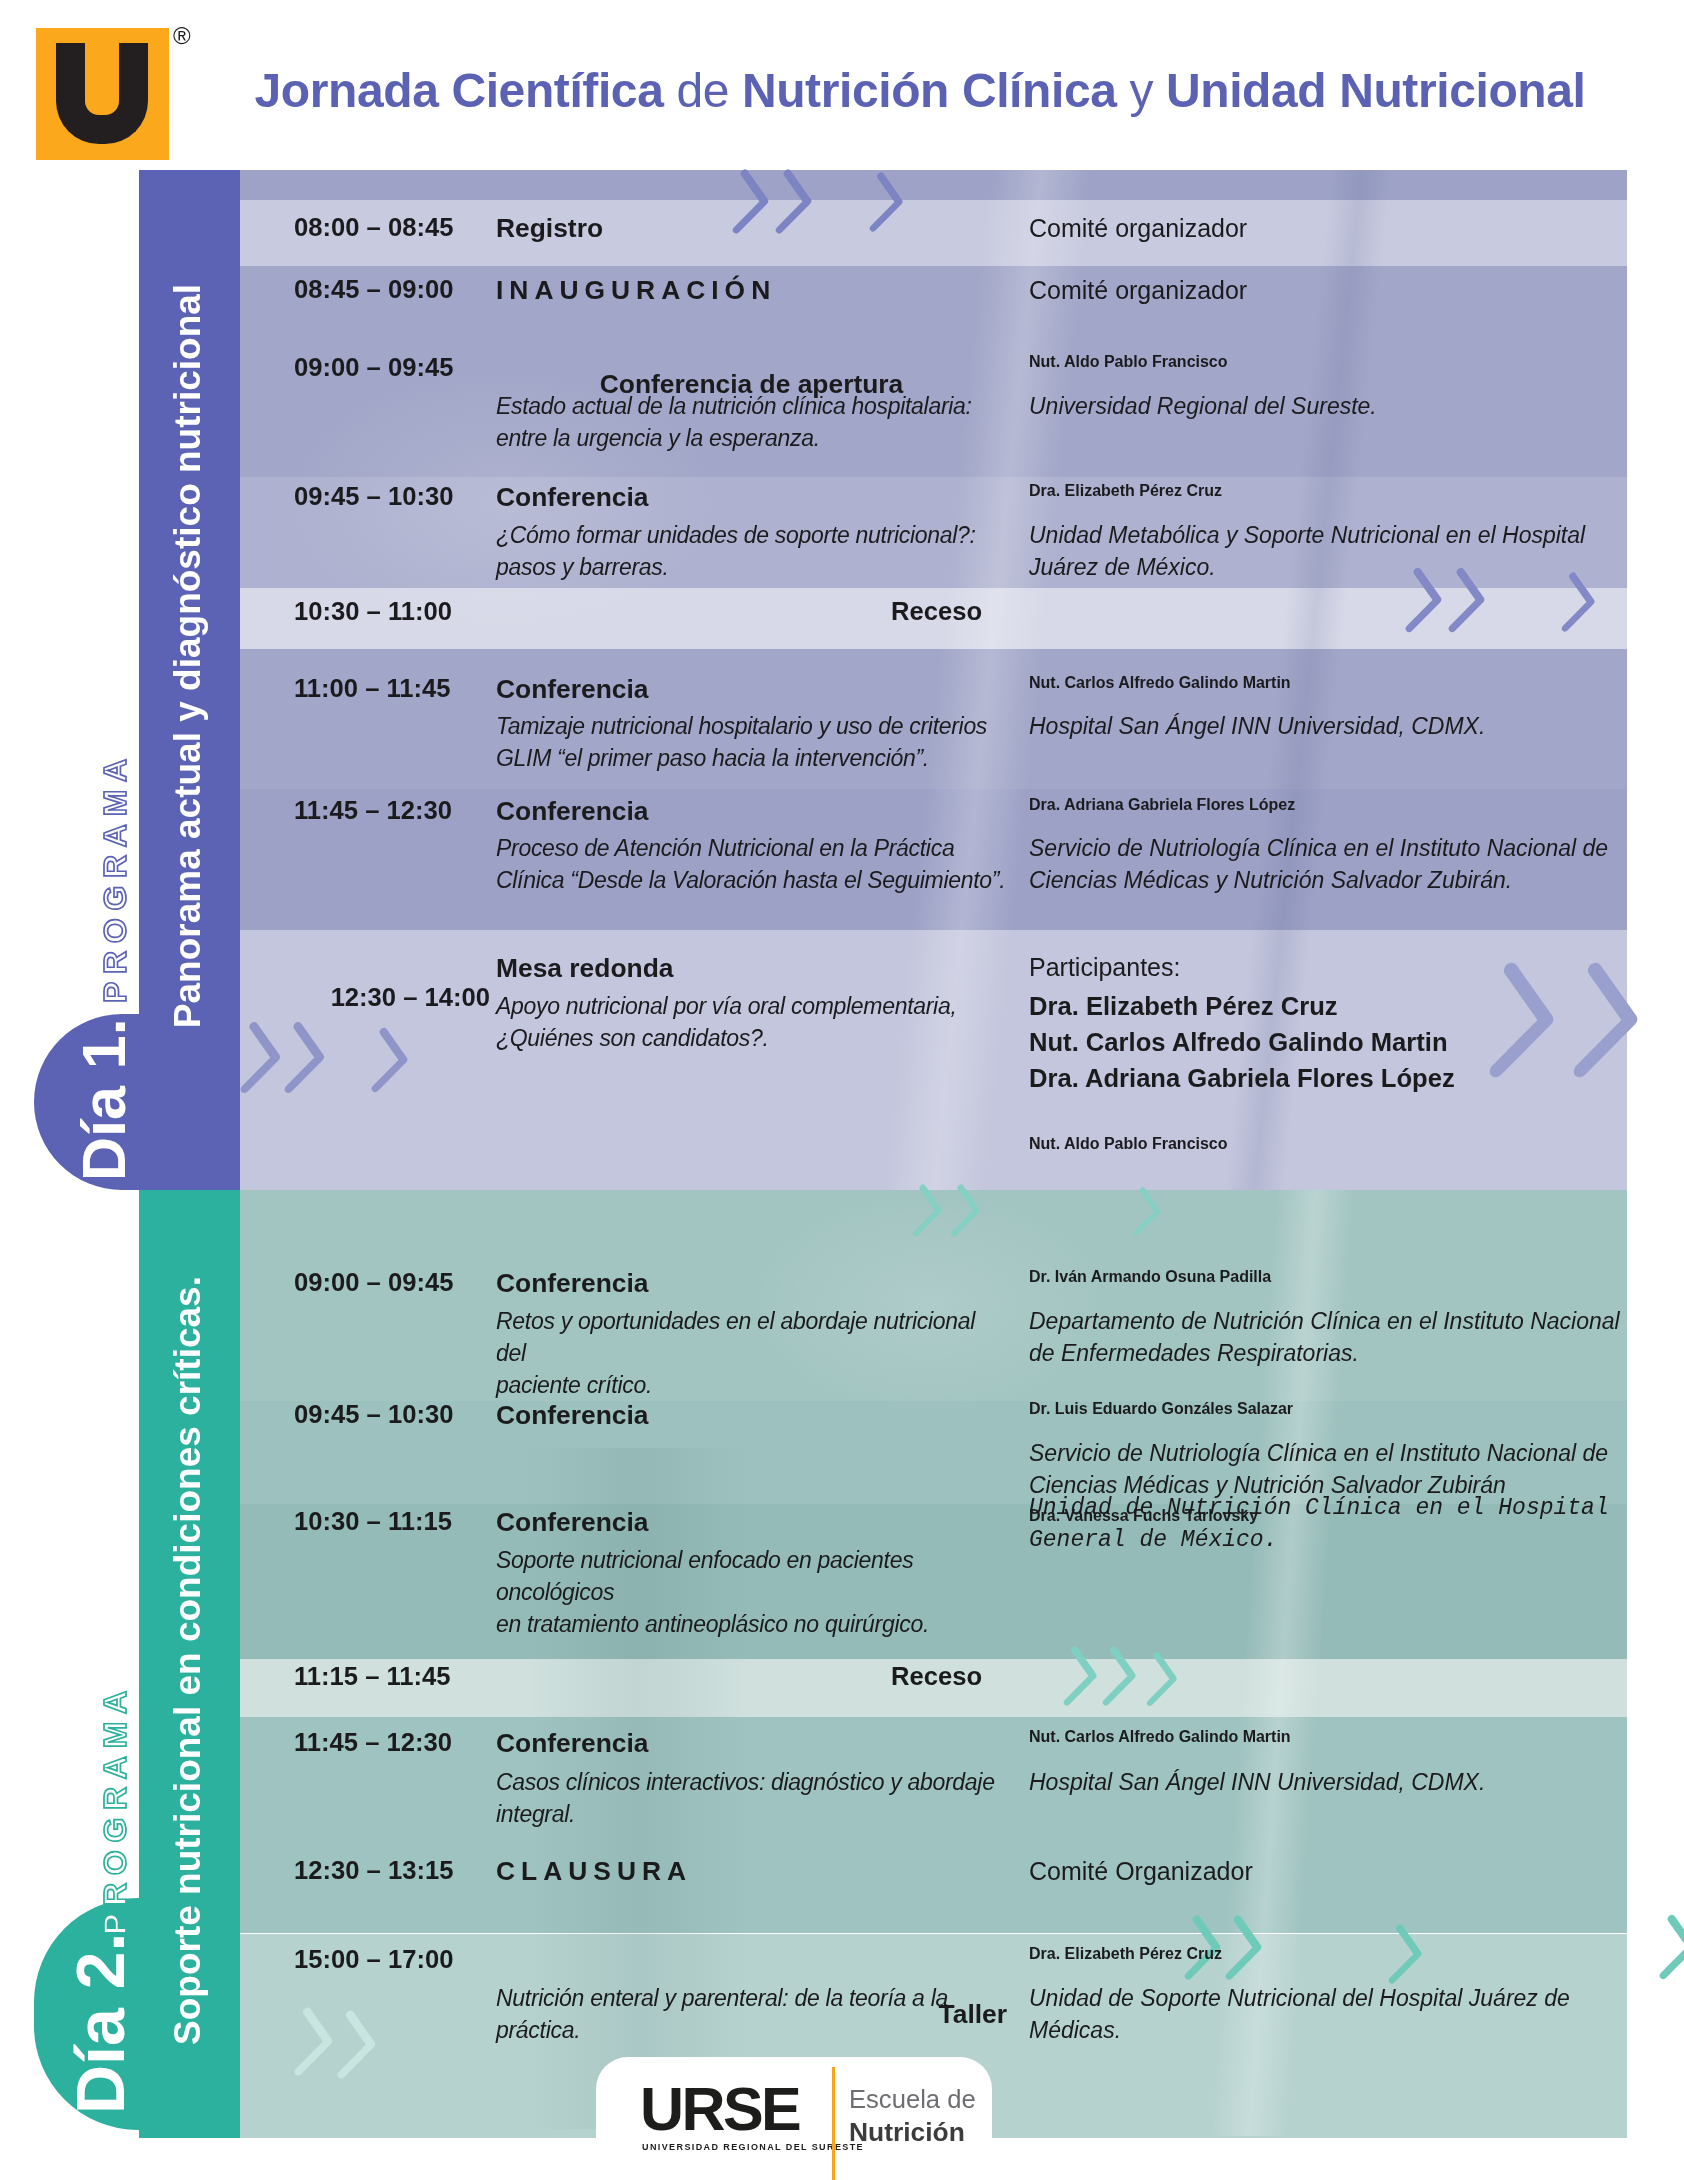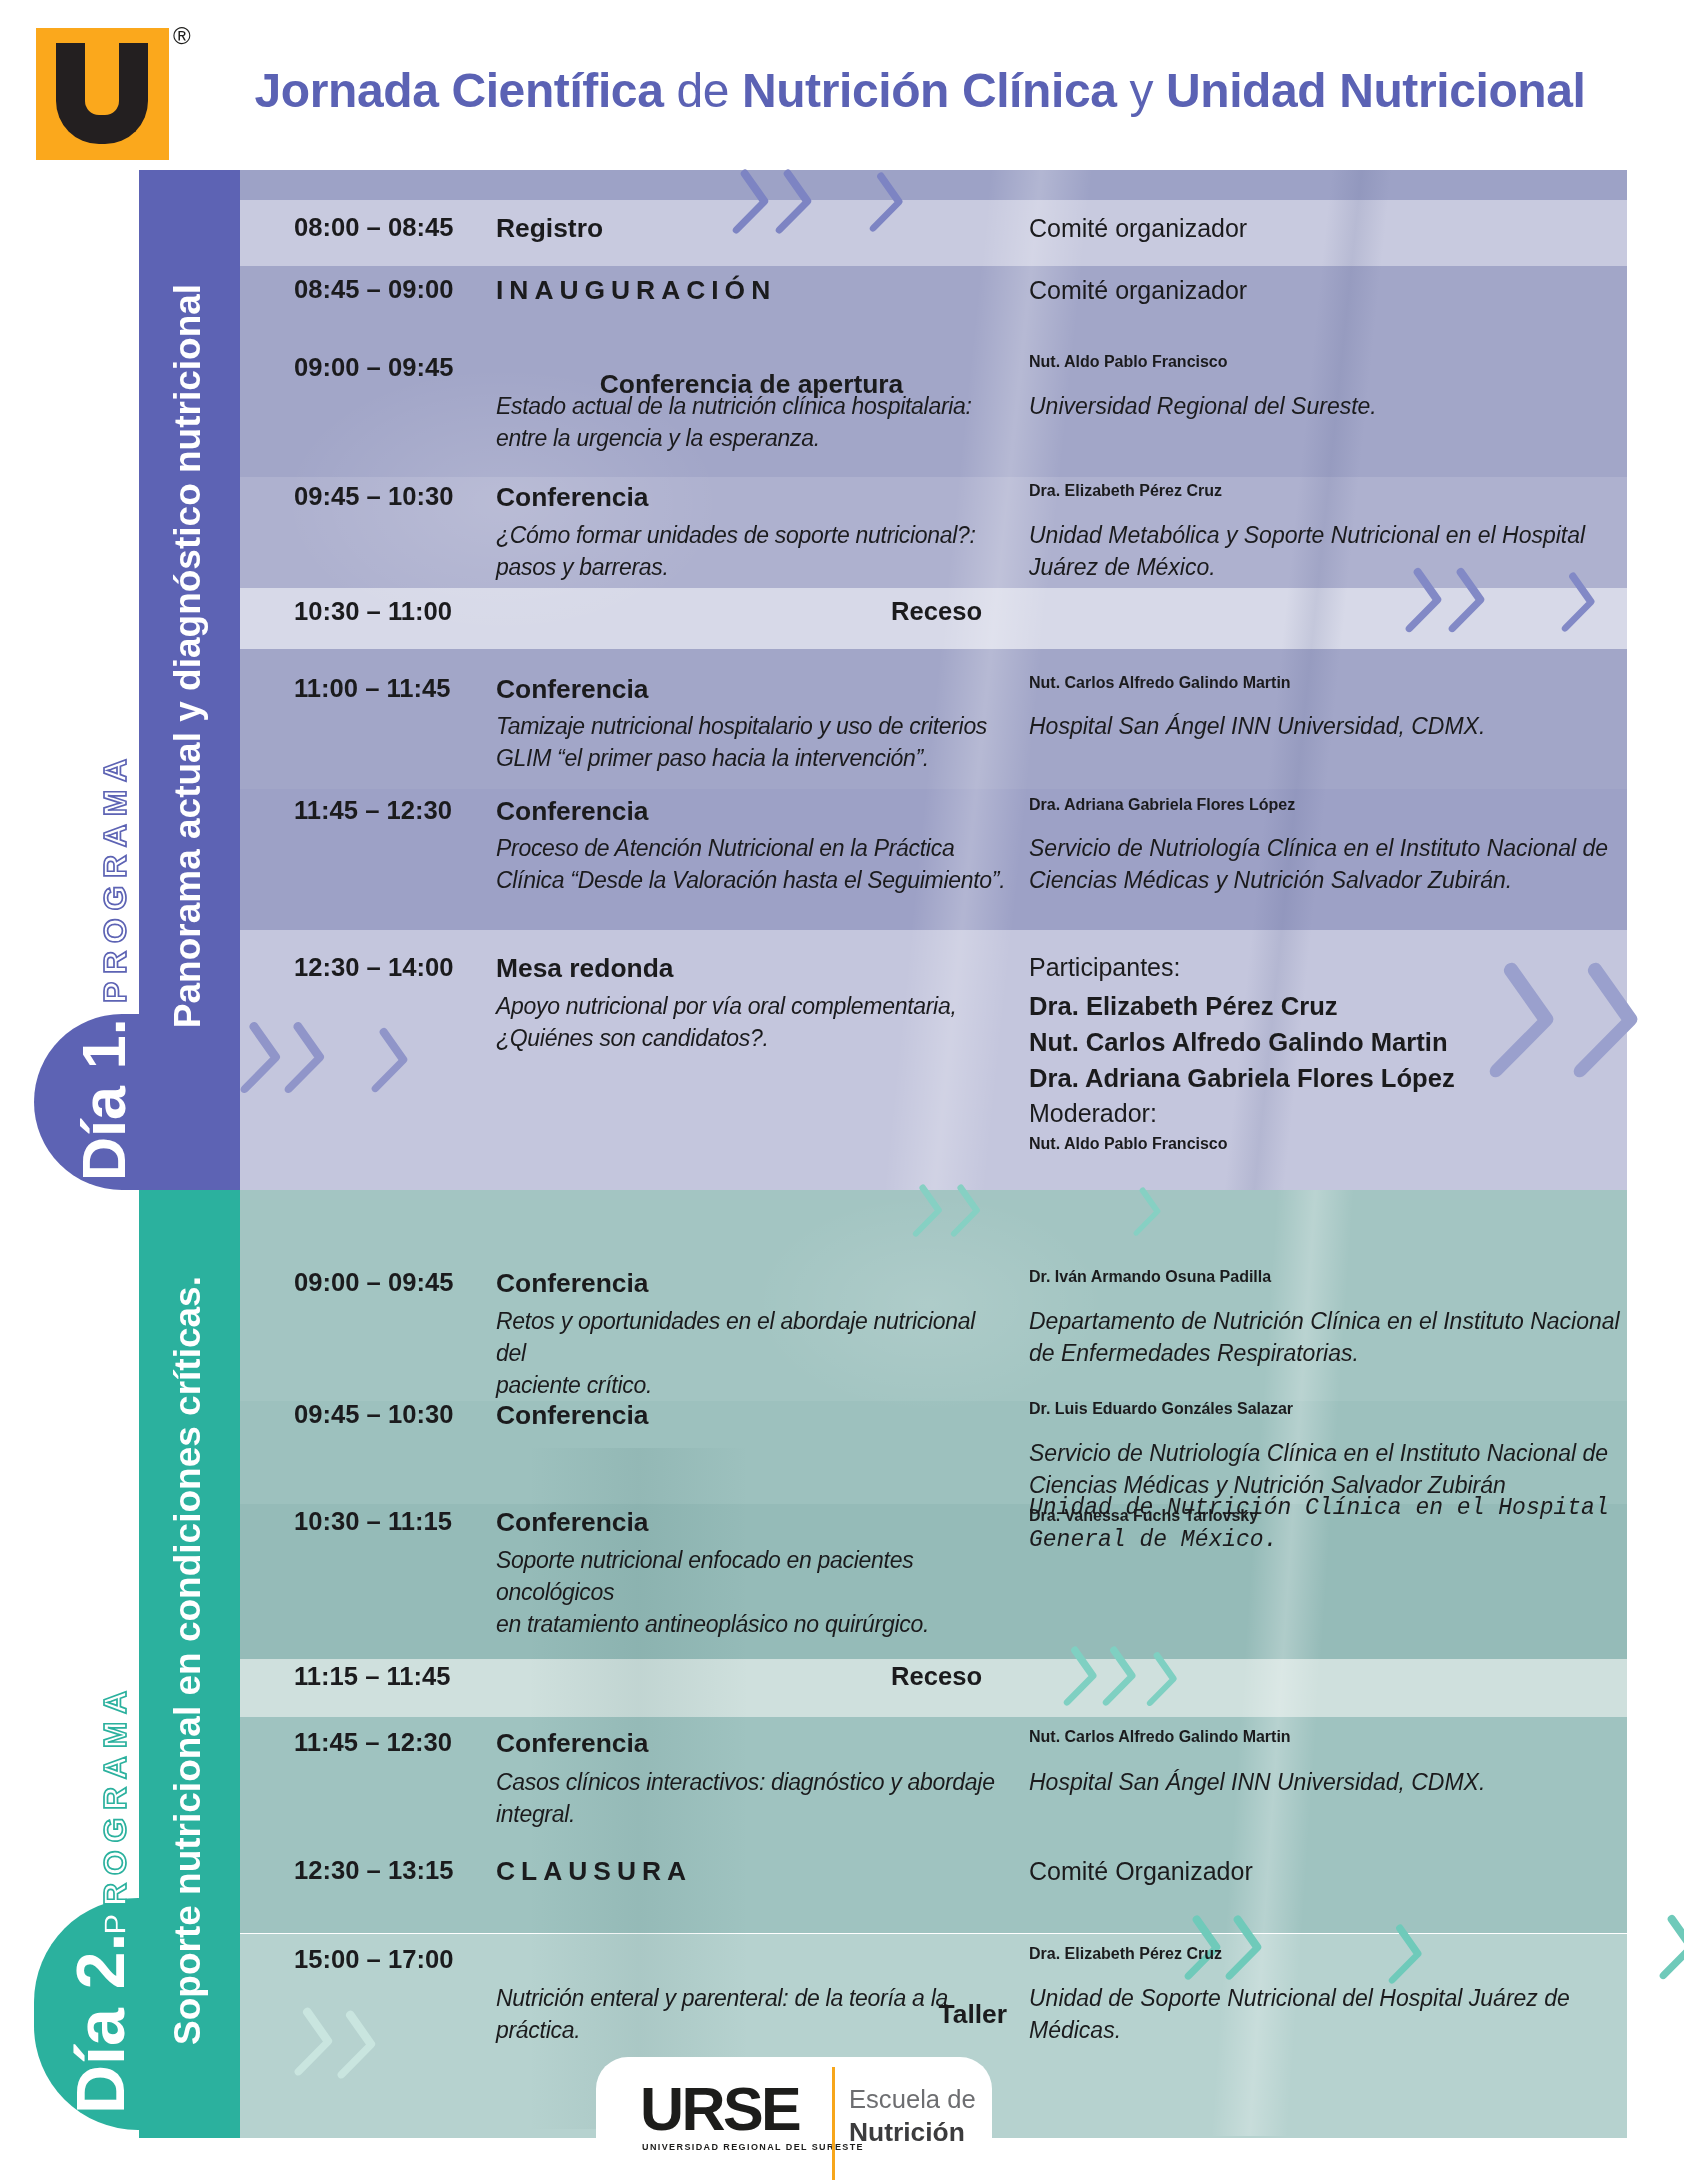--- a/index.html
+++ b/index.html
@@ -153,29 +153,28 @@
   <div class="o" style="top:710px;">Hospital San Ángel INN Universidad, CDMX.</div>
 
   <div class="t" style="top:796px;">11:45 – 12:30</div>
   <div class="h" style="top:796px;">Conferencia</div>
   <div class="d" style="top:832px;">Proceso de Atención Nutricional en la Práctica
 Clínica “Desde la Valoración hasta el Seguimiento”.</div>
   <div class="sb" style="top:796px;">Dra. Adriana Gabriela Flores López</div>
   <div class="o" style="top:832px;">Servicio de Nutriología Clínica en el Instituto Nacional de
 Ciencias Médicas y Nutrición Salvador Zubirán.</div>
 
-  <div class="t" style="top:953px;">12:30 – 14:00</div>
+  <div class="t" style="top:983px;text-align:right;">12:30 – 14:00</div>
   <div class="h" style="top:953px;">Mesa redonda</div>
   <div class="d" style="top:990px;">Apoyo nutricional por vía oral complementaria,
 ¿Quiénes son candidatos?.</div>
   <div class="pl" style="top:953px;">Participantes:</div>
   <div class="pl pn" style="top:988px;">Dra. Elizabeth Pérez Cruz
 Nut. Carlos Alfredo Galindo Martin
 Dra. Adriana Gabriela Flores López</div>
-  <div class="pl" style="top:1099px;">Moderador:</div>
   <div class="sb" style="top:1135px;">Nut. Aldo Pablo Francisco</div>
 
   <div class="t" style="top:1268px;">09:00 – 09:45</div>
   <div class="h" style="top:1268px;">Conferencia</div>
   <div class="d" style="top:1305px;">Retos y oportunidades en el abordaje nutricional del
 paciente crítico.</div>
   <div class="sb" style="top:1268px;">Dr. Iván Armando Osuna Padilla</div>
   <div class="o" style="top:1305px;">Departamento de Nutrición Clínica en el Instituto Nacional
 de Enfermedades Respiratorias.</div>
 

